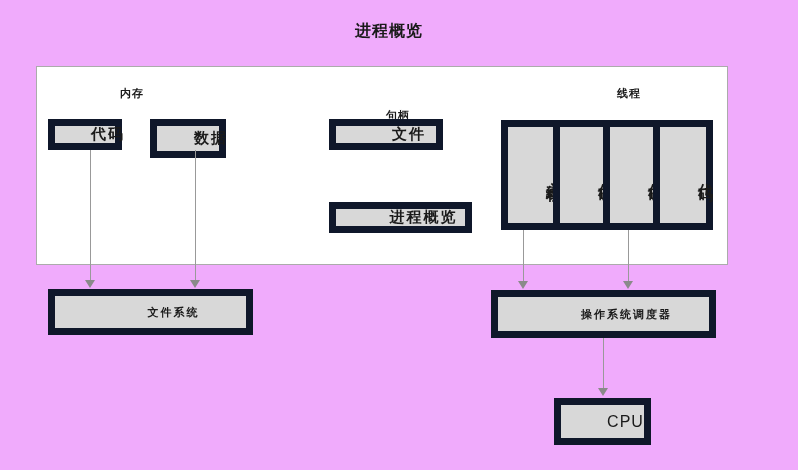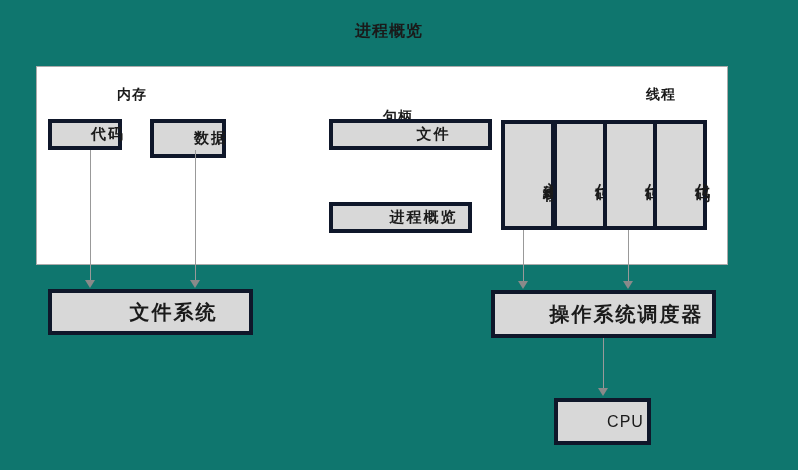--- a/index.html
+++ b/index.html
@@ -1,68 +1,68 @@
 <!DOCTYPE html>
 <html><head>
 <meta charset="utf-8">
 <style>
   html, body { margin:0; padding:0; background:#ffffff; }
   .canvas {
-    position:relative; width:798px; height:470px; background:#0f766e;
+    position:relative; width:798px; height:470px; background:#f0abfc;
     font-family:"Liberation Sans","DejaVu Sans",sans-serif; color:#1a1a1a;
     overflow:hidden;
   }
   .title {
     position:absolute; left:0; top:21px; width:778px; text-align:center;
     font-size:16px; font-weight:bold; letter-spacing:1px;
   }
   .outer-box {
     position:absolute; left:36px; top:66px; width:692px; height:199px;
     border:1px solid #ababab; box-sizing:border-box; background:#ffffff;
   }
   .section-label {
     position:absolute; top:86px; transform:translateX(-50%);
-    font-size:14px; font-weight:bold; letter-spacing:1px; white-space:nowrap;
+    font-size:11px; font-weight:bold; letter-spacing:1px; white-space:nowrap;
   }
   .box {
-    position:absolute; background:#d8d8d8; border:4px solid #0f172a;
+    position:absolute; background:#d8d8d8; border:7px solid #0f172a;
     box-sizing:border-box; display:flex; align-items:center; justify-content:center;
     font-size:15px; font-weight:bold; letter-spacing:2px; white-space:nowrap;padding-left:46px;
   }
   .vbox {
     writing-mode:vertical-rl; text-orientation:upright;
     letter-spacing:4px; line-height:1;
   }
-  .big-box { font-size:20px; }
+  .big-box { font-size:11px; }
   .cpu-box { font-size:16px; font-weight:normal; letter-spacing:1px; }
   .arrow { position:absolute; left:0; top:0; width:0; height:0; }
   .aline { position:absolute; width:0; border-left:1px solid #999999; }
   .ahead {
     position:absolute; width:0; height:0;
     border-left:5px solid transparent; border-right:5px solid transparent;
     border-top:8px solid #8a8a8a;
   }
 </style>
 </head>
 <body>
 
 <div class="canvas">
 
   <div class="title">进程概览</div>
 
   <div class="outer-box"></div>
 
   <div class="section-label" style="left:132px;">内存</div>
   <div class="section-label" style="left:398px;margin-top:22px;">句柄</div>
-  <div class="section-label" style="left:661px;">线程</div>
+  <div class="section-label" style="left:629px;">线程</div>
 
   <div class="box" style="left:48px; top:119px; width:74px; height:31px;">代码</div>
   <div class="box" style="left:150px; top:119px; width:76px; height:39px;">数据</div>
 
-  <div class="box" style="left:329px; top:119px; width:163px; height:31px;">文件</div>
+  <div class="box" style="left:329px; top:119px; width:114px; height:31px;">文件</div>
   <div class="box" style="left:329px; top:202px; width:143px; height:31px;">进程概览</div>
 
   <div class="box vbox" style="left:501px; top:120px; width:41px; height:110px;">主线程</div>
   <div class="box vbox" style="left:553px; top:120px; width:40px; height:110px;">代码</div>
   <div class="box vbox" style="left:603px; top:120px; width:40px; height:110px;">代码</div>
   <div class="box vbox" style="left:653px; top:120px; width:42px; height:110px;">代码</div>
 
   <div class="box big-box" style="left:48px; top:289px; width:205px; height:46px;">文件系统</div>
   <div class="box cpu-box" style="left:554px; top:398px; width:97px; height:47px;">CPU</div>
   <div class="box big-box" style="left:491px; top:290px; width:225px; height:48px;">操作系统调度器</div>

